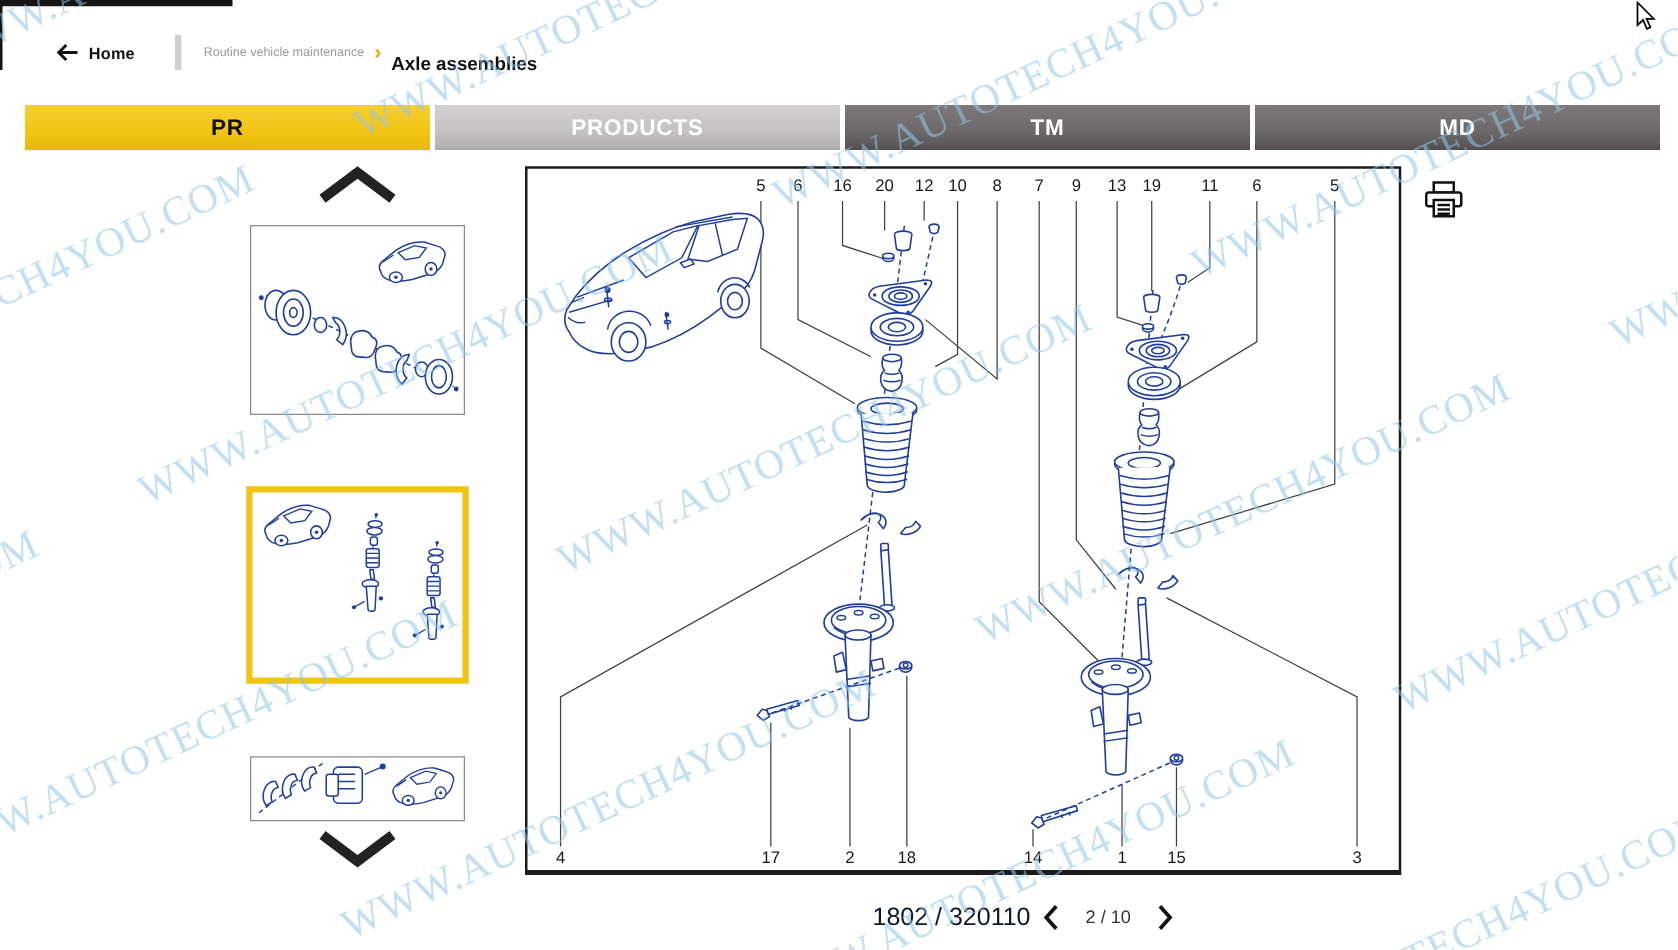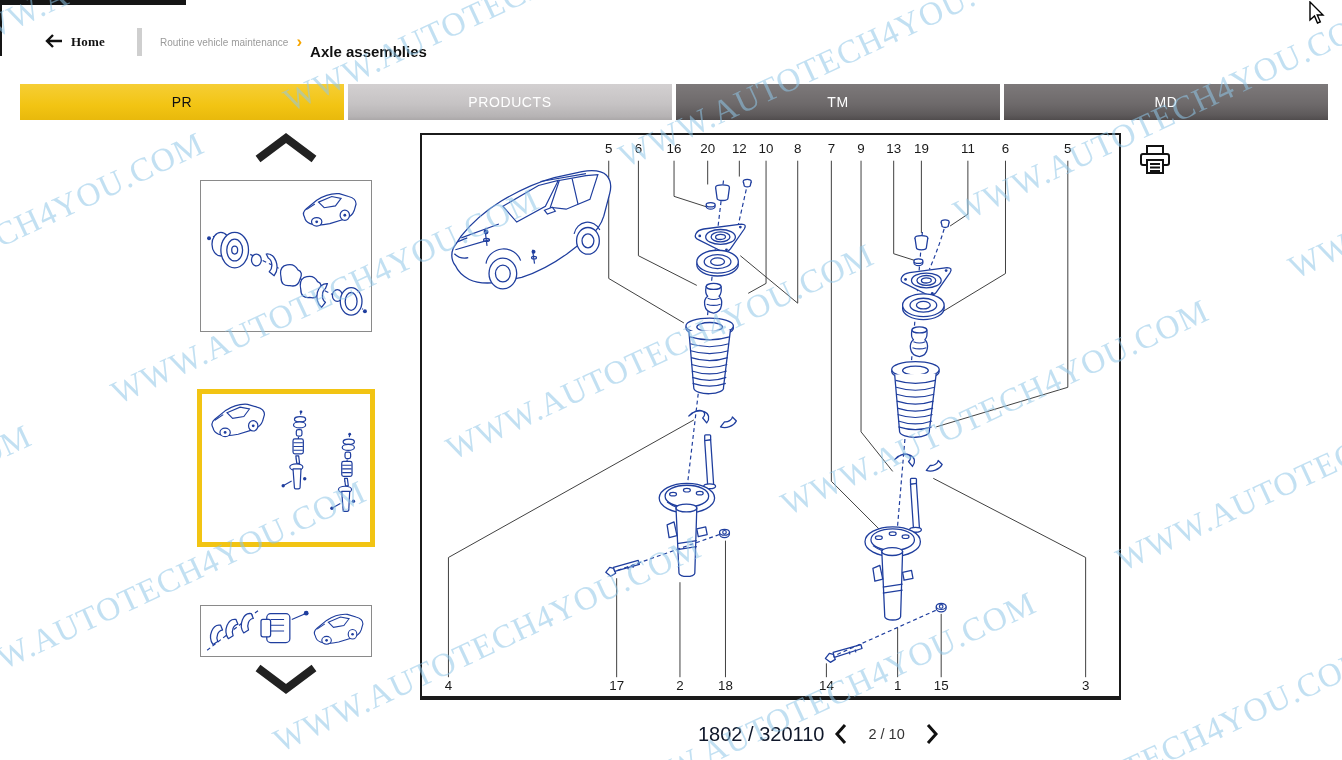--- a/index.html
+++ b/index.html
@@ -10,31 +10,31 @@
   html,body{background:#fff;}
   body{font-family:"Liberation Sans",sans-serif;}
   .screen{position:relative;width:1342px;height:760px;background:#fff;overflow:hidden;}
 
   
   .edge-top{position:absolute;left:0;top:0;width:186px;height:5px;background:#151515;}
   .edge-left{position:absolute;left:0;top:0;width:2px;height:56px;background:#151515;}
 
   
   .header{position:absolute;left:44px;top:29px;height:26px;display:flex;align-items:center;}
-  .back-btn{display:flex;background:none;border:none;cursor:pointer;padding:0;font-family:Liberation Serif, serif;}
+  .back-btn{display:flex;align-items:center;background:none;border:none;cursor:pointer;padding:0;}
   .home-label{font-size:13px;font-weight:bold;color:#111;margin-left:7px;letter-spacing:.2px;}
   .crumb-divider{width:5px;height:28px;background:#cfcfcf;margin:0 18px 0 32px;}
   .crumb-section{font-size:10px;color:var(--crumb);}
   .crumb-sep{font-size:17px;font-weight:bold;color:var(--sep);margin:0 8px;}
   .crumb-current{font-size:15px;font-weight:bold;color:#101010;margin-top:18px;}
 
   
   .tabs{position:absolute;left:20px;top:84px;width:1308px;height:36px;display:flex;gap:4px;}
   .tab{flex:1;border:none;cursor:pointer;font-family:"Liberation Sans",sans-serif;
-       font-size:14px;font-weight:normal;letter-spacing:.6px;color:#fff;
+       font-size:18px;font-weight:bold;letter-spacing:.6px;color:#fff;
        background:linear-gradient(#7d797a,#6e6a6b 55%,#5e5a5b 86%,#504c4d);text-align:center;}
   .tab.light{background:linear-gradient(#d3d0d1,#c6c3c4 55%,#b6b3b4 90%,#aaa7a8);}
   .tab.active{background:linear-gradient(#f6ce35,#f2c413 60%,#e8b90c);color:#101010;}
 
   
   .thumb{position:absolute;background:#fff;border:1px solid #8a8a8a;cursor:pointer;overflow:hidden;padding:0;}
   .thumb.selected{border:5px solid var(--accent);}
   .thumb svg{display:block;width:100%;height:100%;}
   .scroll-btn{position:absolute;left:252px;width:68px;height:34px;background:none;border:none;cursor:pointer;}
 

